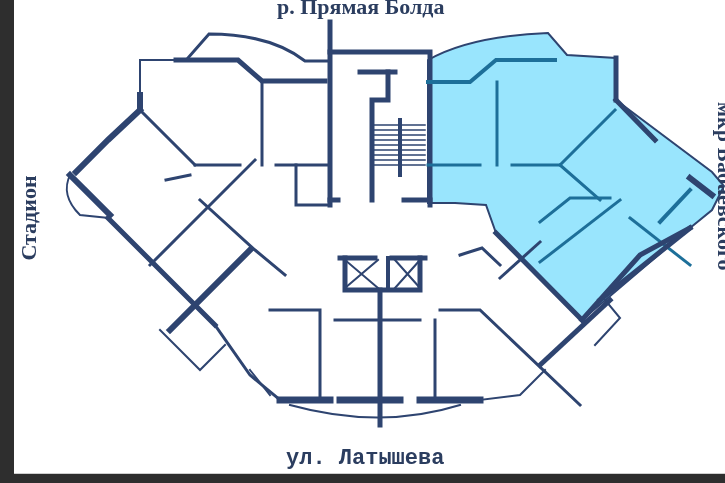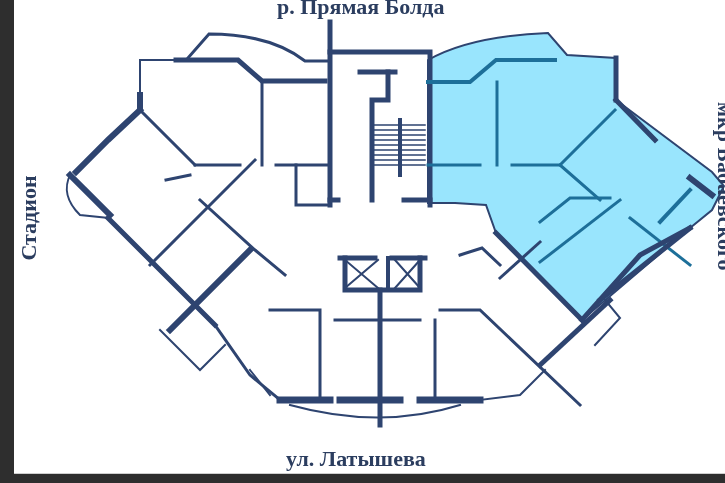--- a/index.html
+++ b/index.html
@@ -2,21 +2,21 @@
 <html><head>
 <meta charset="utf-8">
 <style>
   html, body { margin:0; padding:0; }
   body { width:725px; height:483px; position:relative; overflow:hidden; background:#ffffff; font-family:"DejaVu Serif", "Liberation Serif", serif; }
   .left-bar { position:absolute; left:0; top:0; width:14px; height:483px; background:#2e2e2e; }
   .bottom-bar { position:absolute; left:0; top:474px; width:725px; height:9px; background:#2e2e2e; }
   .bottom-line { position:absolute; left:14px; top:473px; width:711px; height:1px; background:#cfcfcf; }
   .label { position:absolute; color:#2b3d5f; font-weight:bold; font-size:22px; white-space:nowrap; font-family:"Liberation Serif", "DejaVu Serif", serif; }
   .label-top { left:277px; top:-6px; }
-  .label-bottom { left:286px; top:446px; }
+  .label-bottom { left:286px; top:446px;font-family:Liberation Mono, monospace; }
   .label-left { left:4px; top:205px; transform-origin:center; transform:rotate(-90deg); left:-26px; width:110px; text-align:center; }
   .label-right { top:164px; left:650px; width:150px; text-align:center; transform:rotate(90deg); }
   svg.plan { position:absolute; left:0; top:0; }
 </style>
 </head>
 <body>
 
 <div class="left-bar"></div>
 <div class="bottom-line"></div>
 <div class="bottom-bar"></div>

